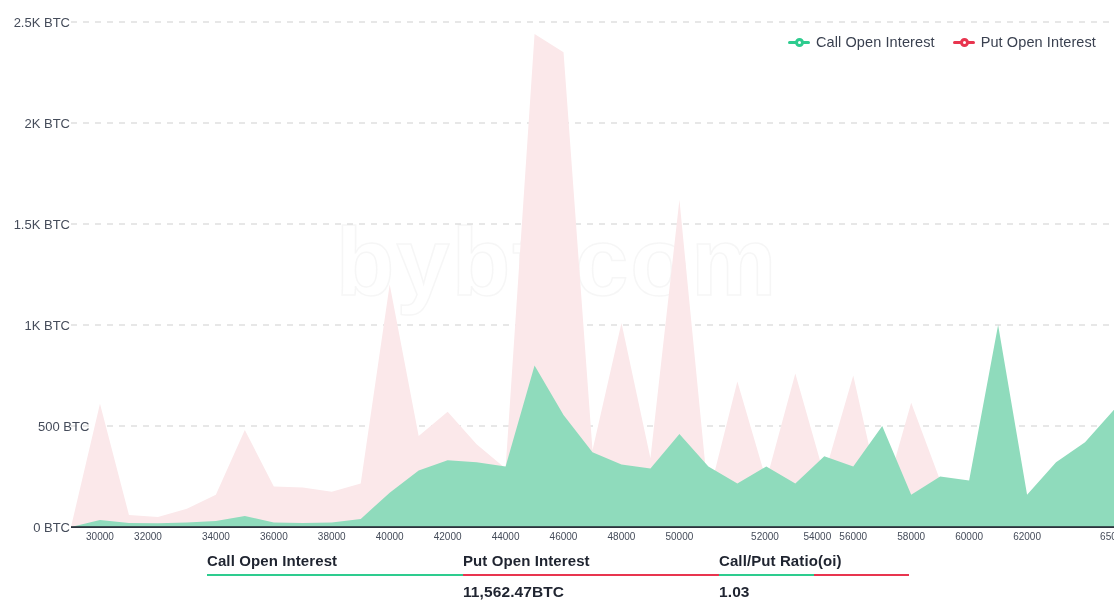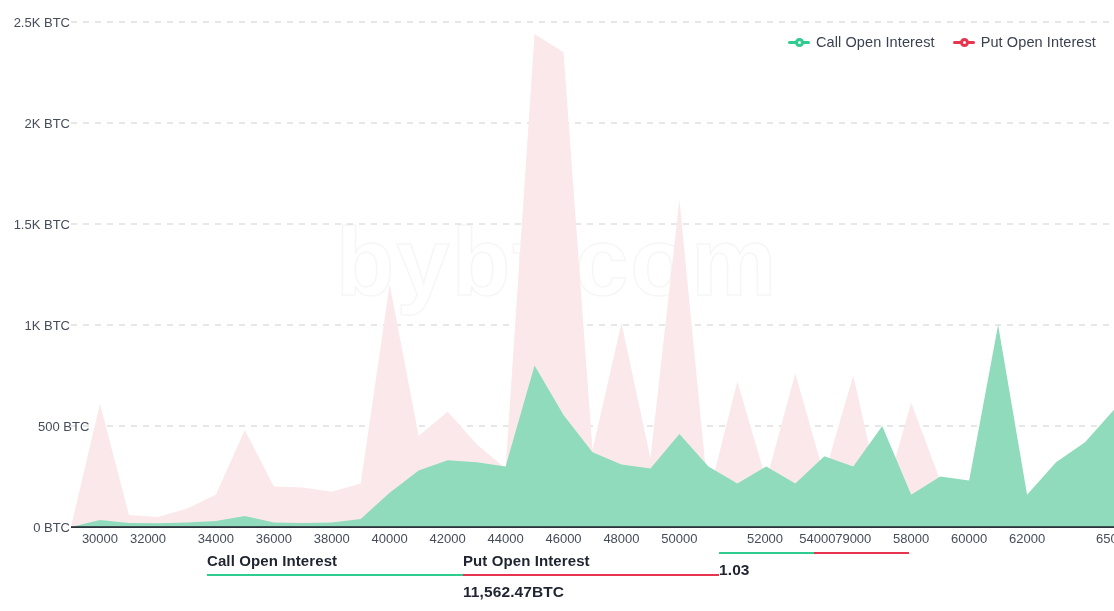--- a/index.html
+++ b/index.html
@@ -40,21 +40,21 @@
     right: 0; width: 70px;
     text-align: right;
     font-size: 13px; color: #454c5a;
     transform: translateY(-50%);
     white-space: nowrap;
   }
   .y-axis-labels { position: absolute; left: 0; top: 0; width: 70px; height: 552px; }
 
   .xtick {
     position: absolute; top: 531px;
-    font-size: 13px; color: #454c5a;
+    font-size: 10px; color: #454c5a;
     transform: translateX(-50%);
     white-space: nowrap;
   }
 
   .watermark {
     position: absolute;
     left: 50%; top: 262px;
     transform: translate(-50%, -50%);
     font-size: 96px; font-weight: bold;
     letter-spacing: 2px;
@@ -138,21 +138,21 @@
         <div class="xtick" style="left: 273.806px;">36000</div>
         <div class="xtick" style="left: 331.75px;">38000</div>
         <div class="xtick" style="left: 389.694px;">40000</div>
         <div class="xtick" style="left: 447.639px;">42000</div>
         <div class="xtick" style="left: 505.583px;">44000</div>
         <div class="xtick" style="left: 563.528px;">46000</div>
         <div class="xtick" style="left: 621.472px;">48000</div>
         <div class="xtick" style="left: 679.417px;">50000</div>
         <div class="xtick" style="left: 729px; margin-left: 36px;">52000</div>
         <div class="xtick" style="left: 795.306px; margin-left: 22px;">54000</div>
-        <div class="xtick" style="left: 853.25px;">79000</div>
+        <div class="xtick" style="left: 853.25px;">56000</div>
         <div class="xtick" style="left: 911.194px;">58000</div>
         <div class="xtick" style="left: 969.139px;">60000</div>
         <div class="xtick" style="left: 1027.08px;">62000</div>
         <div class="xtick" style="left: 1114px;">65000</div>
       </div>
   </div>
 
   <div class="stats">
     <div class="stat stat-1">
       <div class="stat-title">Call Open Interest</div>
@@ -161,20 +161,21 @@
         </div>
     </div>
     <div class="stat stat-2">
       <div class="stat-title">Put Open Interest</div>
       <div class="stat-rule" id="rule1">
           <span style="background: rgb(232, 53, 79); width: 100%;"></span>
         </div>
       <div class="stat-value">11,562.47BTC</div>
     </div>
     <div class="stat stat-3">
+      <div class="stat-title">Call/Put Ratio(oi)</div>
       <div class="stat-rule" id="rule2">
           <span style="background: rgb(46, 204, 143); width: 50%;"></span>
           <span style="background: rgb(232, 53, 79); width: 50%;"></span>
         </div>
       <div class="stat-value">1.03</div>
     </div>
   </div>
 
 </div>
 

